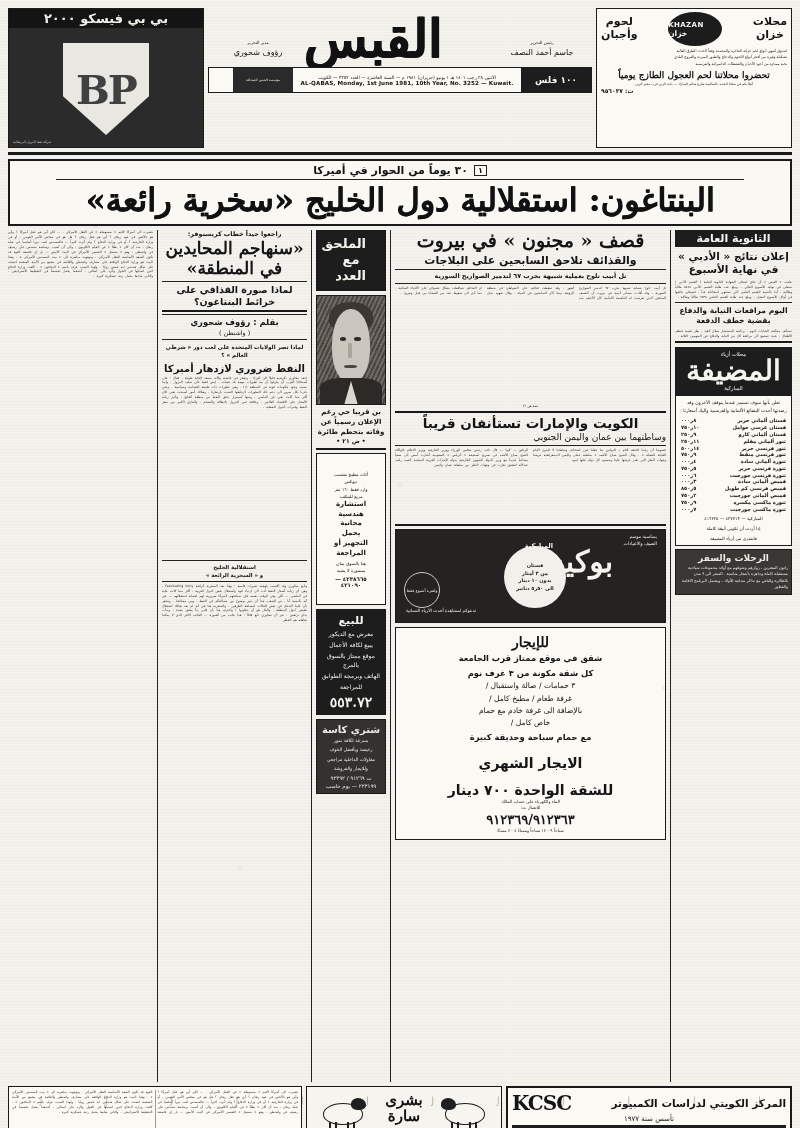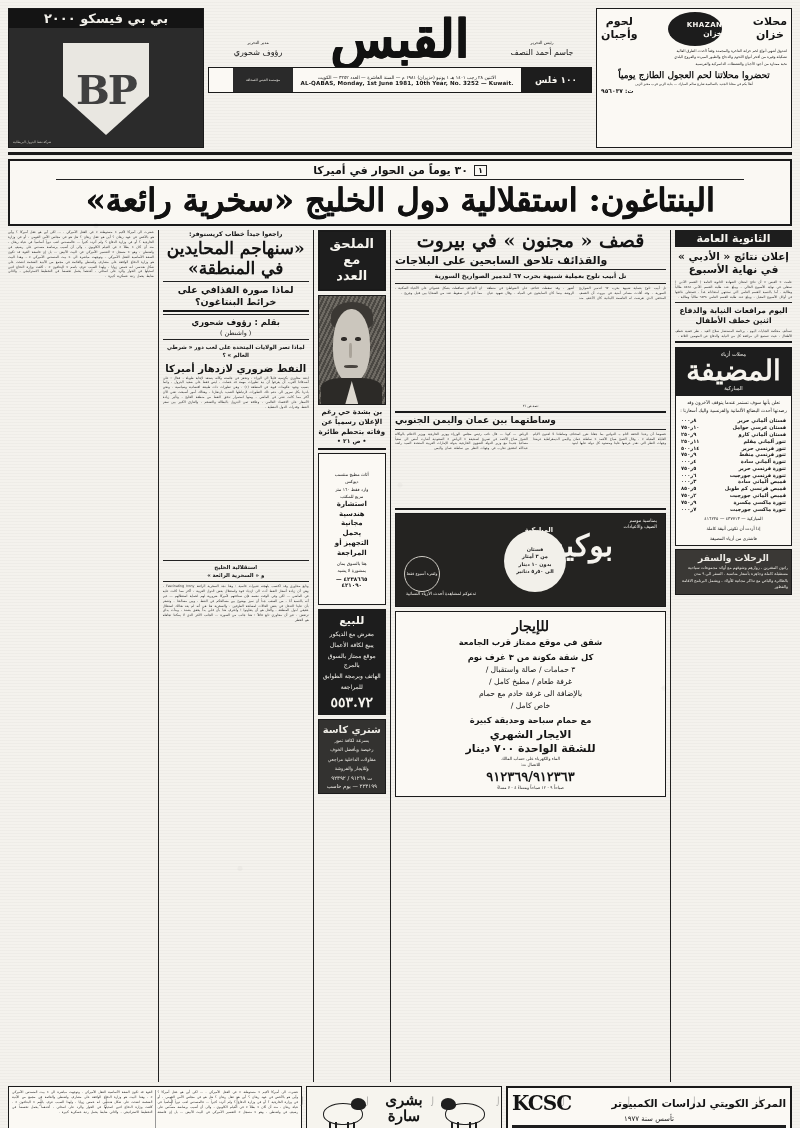--- a/index.html
+++ b/index.html
@@ -37,36 +37,36 @@
   .rule{height:1px;background:#222;margin:2px 0;}
   .rule2{height:2px;background:#191919;margin:2px 0;}
 
   
   .masthead{display:flex;height:140px;align-items:stretch;gap:4px;}
   .ad-khazan{width:196px;border:1px solid #1b1b1b;padding:3px 4px;box-sizing:border-box;background:#fbf9f4;}
   .khazan-top{display:flex;align-items:center;justify-content:space-between;gap:2px;}
   .khazan-word{font-size:11px;font-weight:bold;line-height:1.15;text-align:center;}
   .khazan-oval{
     width:54px;height:34px;border-radius:50%;background:#1c1c1c;color:#f7f5f0;
-    display:flex;flex-direction:column;align-items:flex-start;justify-content:center;
+    display:flex;flex-direction:column;align-items:flex-end;justify-content:center;
     font-size:7px;font-weight:bold;letter-spacing:.4px;flex:0 0 auto;
   }
   .khazan-oval .sub{font-size:7.5px;font-weight:bold;}
   .khazan-bullets{margin-top:3px;font-size:3.6px;line-height:1.65;text-align:right;}
   .khazan-bullets div{margin-bottom:.5px;}
   .khazan-script{font-size:9px;font-weight:bold;text-align:center;margin-top:2px;font-family:"DejaVu Serif",serif;}
   .khazan-foot{font-size:3.3px;text-align:center;margin-top:2px;}
   .khazan-tel{font-size:6px;font-weight:bold;text-align:left;margin-top:1px;}
 
   .mast-center{flex:1;display:flex;flex-direction:column;align-items:center;justify-content:flex-start;position:relative;}
   .mast-row{display:flex;width:100%;align-items:flex-start;justify-content:space-between;padding:6px 4px 0;box-sizing:border-box;}
   .editor-col{width:92px;text-align:center;font-size:5px;line-height:1.5;padding-top:26px;}
   .editor-col .role{font-size:4.2px;}
   .editor-col .nm{font-size:8px;font-weight:normal;margin-top:1px;}
-  .logo-wrap{flex:1;text-align:center;}
+  .logo-wrap{flex:1;text-align:left;}
   .logo{
     font-family:"DejaVu Serif","Liberation Serif",serif;
     font-size:52px;font-weight:bold;line-height:.95;letter-spacing:-2px;
     color:#111;text-shadow:.6px 0 0 #111,-.6px 0 0 #111;
   }
   .dateline{
     margin-top:4px;width:100%;border:1px solid #1b1b1b;display:flex;align-items:stretch;
     background:#fbf9f4;box-sizing:border-box;height:26px;padding-left:24px;
   }
   .price-blk{width:70px;background:#1d1d1d;color:#f7f5f0;display:flex;align-items:center;justify-content:center;font-size:9px;font-weight:bold;}
@@ -107,33 +107,33 @@
   .colR{width:378px;display:flex;gap:4px;}
   .sepv{width:1px;background:#222;}
 
   
   .hdr-blk{background:#1d1d1d;color:#f7f5f0;text-align:center;font-size:11px;font-weight:bold;padding:2px 0;letter-spacing:1px;}
   .h-sm{font-size:10.5px;font-weight:bold;text-align:center;line-height:1.3;margin:3px 0;}
   .h-xs{font-size:7.6px;font-weight:bold;text-align:center;line-height:1.35;margin:3px 0;}
 
   
   .h2{font-family:"DejaVu Serif",serif;font-size:19px;font-weight:bold;text-align:center;line-height:1.15;letter-spacing:-.5px;}
-  .h3{font-size:11px;font-weight:bold;text-align:left;line-height:1.25;margin-top:2px;}
+  .h3{font-size:11px;font-weight:bold;text-align:center;line-height:1.25;margin-top:2px;}
   .h4{font-size:6.4px;font-weight:bold;text-align:center;line-height:1.3;margin-top:2px;}
   .h-mid{font-size:13.5px;font-weight:bold;text-align:center;line-height:1.25;}
-  .h-mid2{font-size:9px;font-weight:bold;text-align:left;line-height:1.3;}
+  .h-mid2{font-size:9px;font-weight:normal;text-align:right;line-height:1.3;}
 
   
   .h-sub{font-size:6.4px;text-align:center;letter-spacing:2px;font-weight:bold;}
   .h-big2{font-family:"DejaVu Serif",serif;font-size:17px;font-weight:bold;text-align:center;line-height:1.2;}
   .h-q{font-size:9.5px;font-weight:bold;text-align:center;line-height:1.3;margin-top:2px;}
 
   .mulhaq{
     border:2px solid #1a1a1a;background:#1d1d1d;color:#f6f4ee;
-    text-align:center;font-size:13px;font-weight:bold;line-height:1.25;padding:4px 10px;
+    text-align:center;font-size:13px;font-weight:bold;line-height:1.25;padding:4px 18px;
   }
 
   .photo{
     background:
       repeating-linear-gradient(115deg,#4a4742 0 2px,#6e6a63 2px 4px),
       #5b5750;
     position:relative;overflow:hidden;border:1px solid #1b1b1b;
   }
   .face{position:absolute;inset:0;}
   .face .skull{position:absolute;left:22%;top:12%;width:56%;height:68%;border-radius:48% 48% 44% 44%;background:#cbc6bd;}
@@ -183,21 +183,21 @@
     background:#f2f0ea;color:#1b1b1b;display:flex;flex-direction:column;align-items:center;justify-content:center;
     text-align:center;font-size:5px;line-height:1.5;font-weight:bold;
   }
   .buket-note{position:absolute;left:10px;bottom:8px;font-size:4.4px;text-align:center;line-height:1.5;}
   .buket-seal{position:absolute;left:8px;top:42px;width:34px;height:34px;border-radius:50%;border:1px solid #cfccc5;display:flex;align-items:center;justify-content:center;font-size:4px;text-align:center;line-height:1.3;}
 
   .ad-rent{padding:6px 6px;text-align:center;}
   .ad-rent .t{font-family:"DejaVu Serif",serif;font-size:14px;font-weight:bold;letter-spacing:4px;}
   .ad-rent .l{font-size:8.4px;line-height:1.55;font-weight:bold;margin-top:2px;}
   .ad-rent .l2{font-size:7.6px;line-height:1.6;}
-  .ad-rent .rentline{font-size:11px;font-weight:bold;margin-top:1px;}
+  .ad-rent .rentline{font-size:14px;font-weight:bold;margin-top:11px;}
   .ad-rent .phone{font-family:"DejaVu Serif",serif;font-size:13px;font-weight:bold;letter-spacing:1px;margin-top:2px;direction:ltr;}
   .ad-rent .fine{font-size:4.2px;margin-top:1px;}
 
   .ad-sale-blk{background:#1d1d1d;color:#f6f4ee;text-align:center;padding:4px 3px;}
   .ad-sale-blk .t{font-size:11px;font-weight:bold;letter-spacing:3px;}
   .ad-sale-blk .s{font-size:6px;margin-top:2px;line-height:1.5;}
   .ad-sale-blk .num{font-family:"DejaVu Serif",serif;font-size:14px;font-weight:bold;letter-spacing:1px;margin-top:3px;direction:ltr;}
 
   .ad-small{padding:16px;text-align:center;}
   .ad-small .t{font-size:7px;font-weight:bold;line-height:1.4;}
@@ -326,21 +326,21 @@
     <div class="lead-h1">البنتاغون: استقلالية دول الخليج «سخرية رائعة»</div>
   </div>
 
   <div class="grid">
 
     <div class="col colL">
       <div class="hdr-blk">الثانوية العامة</div>
       <div class="h-sm">إعلان نتائج « الأدبي » في نهاية الأسبوع</div>
       <div class="microtext">علمت « القبس » أن نتائج امتحان الشهادة الثانوية العامة ( القسم الأدبي ) ستعلن في نهاية الأسبوع الحالي ، ويبلغ عدد طلبة القسم الأدبي ٥٨٦٨ طالباً وطالبة . أما بالنسبة للقسم العلمي التي ستنتهي امتحاناته غداً ، فستعلن نتائجها في أوائل الأسبوع المقبل ، ويبلغ عدد طلبة القسم العلمي ٦٤٣٨ طالباً وطالبة .</div>
       <div class="rule"></div>
-      <div class="h-xs">اليوم مرافعات النيابة والدفاع اثنين خطف الأطفال</div>
+      <div class="h-xs">اليوم مرافعات النيابة والدفاع بقضية خطف الدفعة</div>
       <div class="microtext">تستأنف محكمة الجنايات اليوم ، برئاسة المستشار صلاح القيد ، نظر قضية خطف الأطفال ، حيث تستمع الى مرافعة كل من النيابة والدفاع عن المتهمين الثلاثة .</div>
       <div class="rule2"></div>
 
       <div class="ad" style="margin-top:4px;">
         <div class="ad-mud-head">
           <div class="pre">محلات أزياء</div>
           <div class="big">المضيفة</div>
           <div class="post">المباركية</div>
         </div>
         <div class="ad-body">
@@ -423,20 +423,21 @@
 
       <div class="h2">قصف « مجنون » في بيروت</div>
       <div class="h3">والقذائف تلاحق السابحين على البلاجات</div>
       <div class="rule"></div>
       <div class="h4">تل أبيب تلوح بعملية شبيهة بحرب ٦٧ لتدمير الصواريخ السورية</div>
       <div class="rule"></div>
       <div class="microtext three-col-text" style="height:118px;">تل أبيب تلوح بعملية شبيهة بحرب ٦٧ لتدمير الصواريخ السورية . وقد أفادت مصادر أمنية في بيروت أن القصف المدفعي الذي تعرضت له العاصمة اللبنانية كان الأعنف منذ أشهر ، وقد سقطت قذائف على الشواطئ في منطقة الروشة بينما كان السابحون في المياه . وقال شهود عيان ان القذائف تساقطت بشكل عشوائي على الأحياء السكنية ، مما أدى الى سقوط عدد من الضحايا بين قتيل وجريح .</div>
       <div class="tiny ctr">تتمة ص ٢١</div>
       <div class="rule2"></div>
 
+      <div class="h-mid">الكويت والإمارات تستأنفان قريباً</div>
       <div class="h-mid2">وساطتهما بين عمان واليمن الجنوبي</div>
       <div class="rule"></div>
       <div style="display:flex;gap:5px;height:74px;overflow:hidden;">
         <div class="microtext" style="flex:1;">خصوصاً أن رحبتا الدفعة الثام بـ الدولتين بما جعلنا نقرر استئناف وساطتنا لا لعدون الايام القليلة المقبلة » . وقال الشيخ صباح الأحمد « سلطنة عمان واليمن الديمقراطية عرضتا وجهات النظر التي نقدر عرضها علينا ومستود كل دولة عليها لبنود</div>
         <div class="microtext" style="flex:1;">الرياض — كونا — قال نائب رئيس مجلس الوزراء ووزير الخارجية ووزير الاعلام بالوكالة الشيخ صباح الأحمد في تصريح لصحيفة « الرياض » السعودية أشارت أمس الى سعياً مساعياً جديداً مع وزير الدولة للشؤون الخارجية بدولة الإمارات العربية المتحدة السيد راشد عبدالله لتحقيق تقارب في وجهات النظر بين سلطنة عمان واليمن</div>
       </div>
       <div class="rule2"></div>
 
       <div class="ad-buket" style="margin-top:3px;">
         <div class="buket-tag">
@@ -489,21 +490,21 @@
                 <div class="skull"></div>
             <div class="eyeL"></div>
                 <div class="eyeR"></div>
             <div class="nose"></div>
                 <div class="mouth"></div>
             <div class="suit"></div>
                 <div class="shirt"></div>
           </div>
         </div>
         <div class="cap">
-          <div>بن بشدة حي رغم</div>
+          <div>بن قريبا حي رغم</div>
           <div>الإعلان رسمياً عن</div>
           <div>وفاته بتحطم طائرة</div>
           <div class="pg">• ص ٢١ •</div>
         </div>
         <div class="rule2"></div>
 
         <div class="ad ad-small" style="margin-top:3px;">
           <div class="b">أثاث مطبخ منتسب ديوكس</div>
           <div class="b">وارد فقط ١٦٠ متر مربع للمكتب</div>
           <div class="t">استشارة هندسية مجانية</div>

